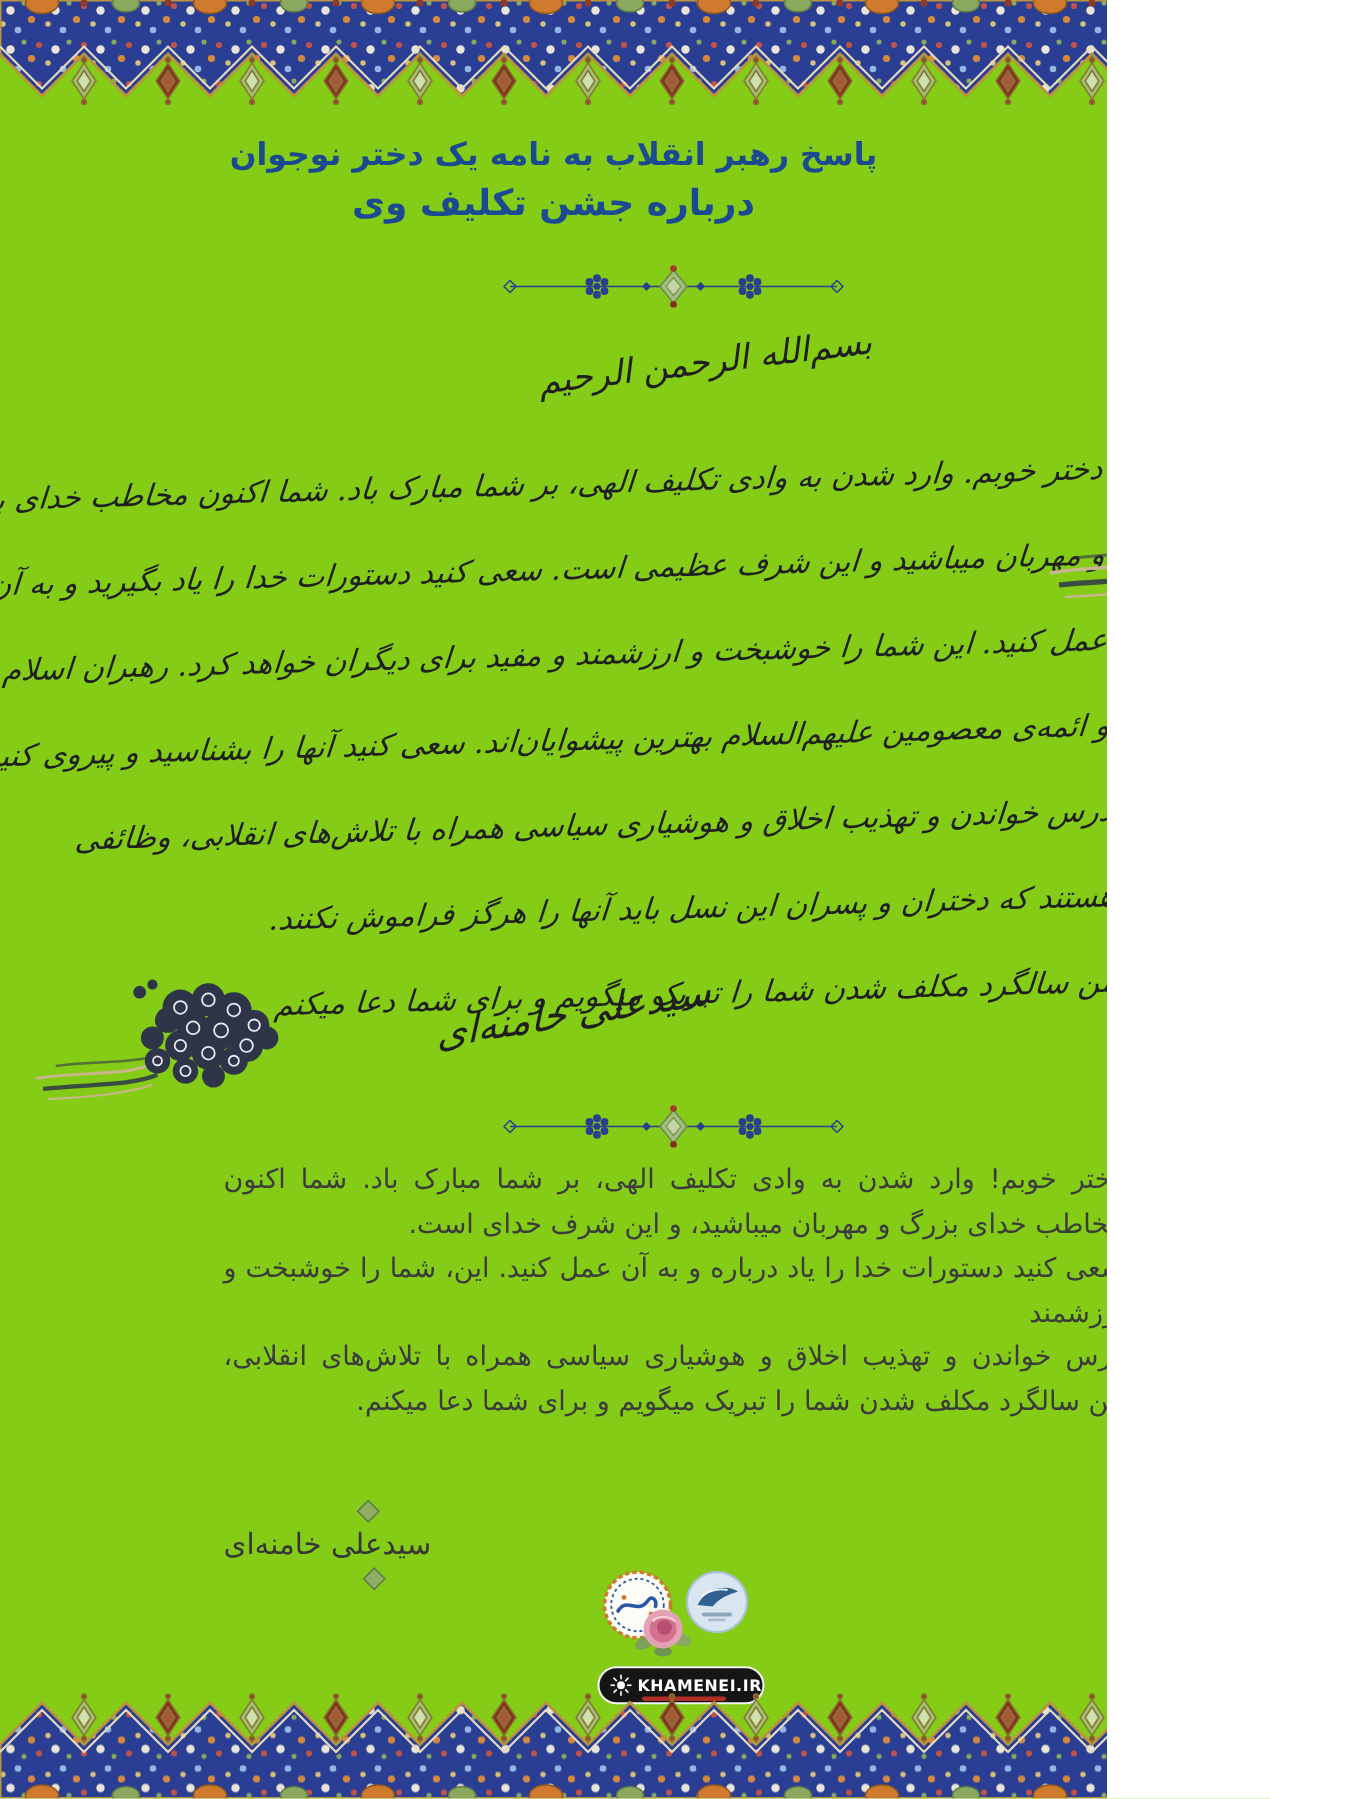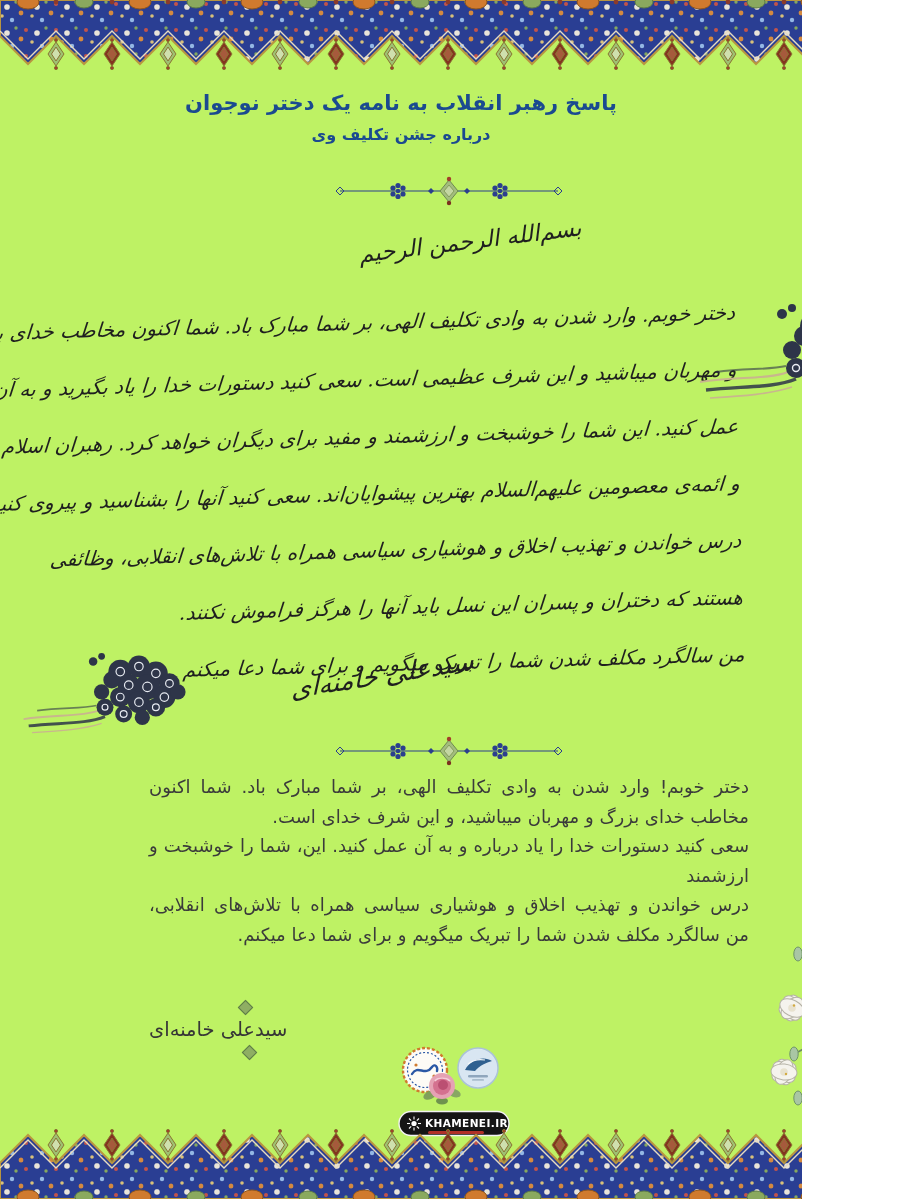--- a/index.html
+++ b/index.html
@@ -1,24 +1,24 @@
 <!DOCTYPE html>
 <html lang="fa"><head>
 <meta charset="utf-8">
 <style>
   html,body{margin:0;padding:0;background:#ffffff;}
   .poster{
-    position:relative;width:802px;height:1199px;background:#bef264;overflow:hidden;
+    position:relative;width:738px;height:1199px;background:#84cc16;overflow:hidden;
     font-family:"DejaVu Sans","Liberation Sans",sans-serif;
   }
   .abs{position:absolute;}
   
   .title-block{left:0;right:0;top:88px;text-align:center;color:#1b4a90;direction:rtl;}
   .title-line1{font-size:21px;font-weight:bold;line-height:30px;}
-  .title-line2{font-size:16px;font-weight:bold;line-height:34px;}
+  .title-line2{font-size:24px;font-weight:bold;line-height:34px;}
   
   .hand{direction:rtl;color:#1f1f1f;font-style:italic;font-family:"DejaVu Serif","Liberation Serif",serif;}
   .hand-bismillah{left:330px;top:228px;width:280px;text-align:center;font-size:23px;transform:rotate(-7deg);}
   .hand-lines{left:178px;top:292px;width:562px;transform:rotate(-1.6deg);}
   .hand-line{font-size:20px;line-height:57px;text-align:right;white-space:nowrap;overflow:visible;transform:skewX(-6deg);}
   .hand-sign{left:290px;top:660px;font-size:26px;transform:rotate(-9deg) skewX(-8deg);}
   
   .typed{left:149px;top:772px;width:600px;direction:rtl;color:#3b3b3b;}
   .typed .line{font-size:18px;line-height:29.5px;}
   .typed .j{text-align:justify;text-align-last:justify;}

